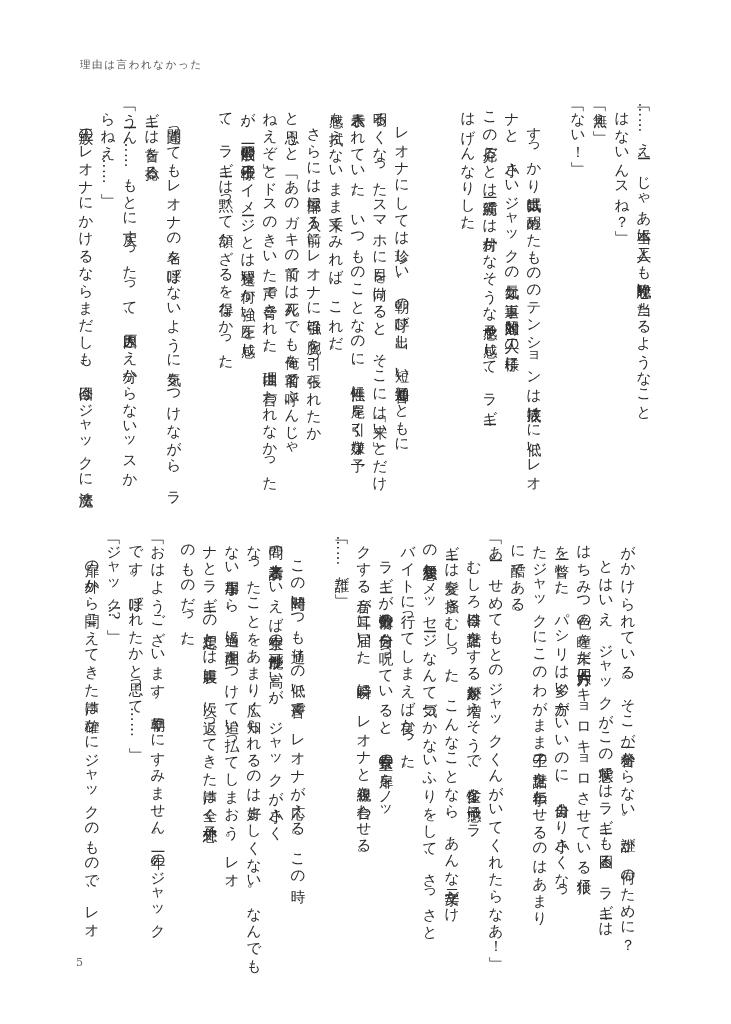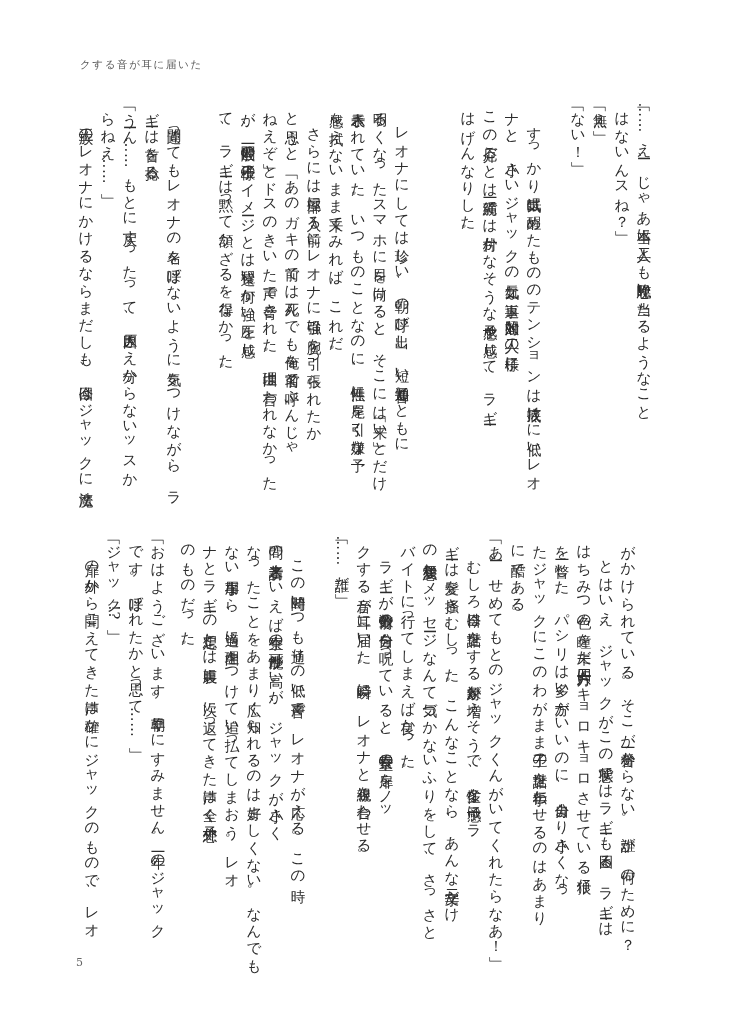--- a/index.html
+++ b/index.html
@@ -59,21 +59,21 @@
       letter-spacing: 0.6px;
       white-space: nowrap;
       color: #2c2c2c;
     }
   </style>
 </head>
 <body>
 
 <div class="page">
 
-  <div class="running-head">クする音が耳に届いた</div>
+  <div class="running-head">理由は言われなかった</div>
 
   <div class="tier tier-top">
     <div class="col" style="left:634px">「……えー、じゃあ本当に二人とも昨晩思い当たるようなこと</div>
     <div class="col" style="left:612px">はないんスね？」</div>
     <div class="col" style="left:590px">「無え」</div>
     <div class="col" style="left:568px">「ない！」</div>
     <div class="col" style="left:524px">　すっかり眠気は醒めたもののテンションは底抜けに低いレオ</div>
     <div class="col" style="left:502px">ナと、小さいジャックの元気な返事。対照的な二人の様子に、</div>
     <div class="col" style="left:480px">この厄介ごとは一筋縄では片付かなそうな予感を感じて、ラギー</div>
     <div class="col" style="left:458px">はげんなりした。</div>

